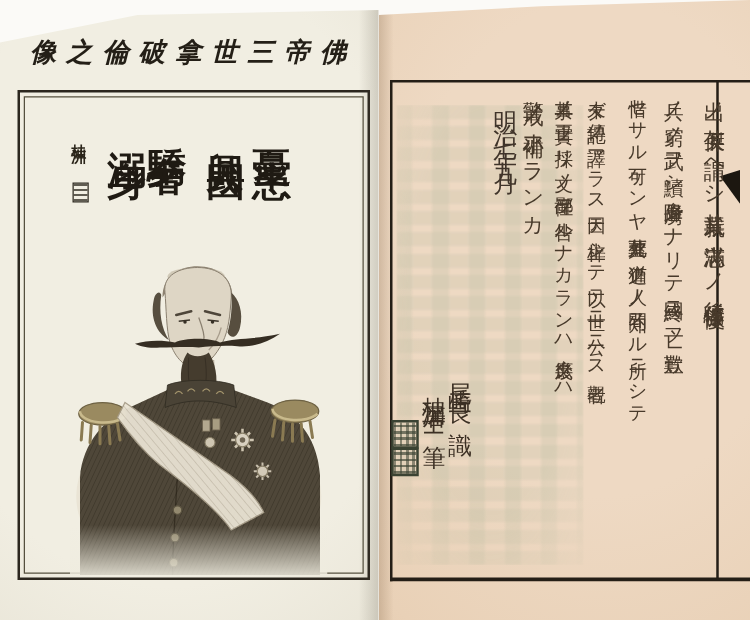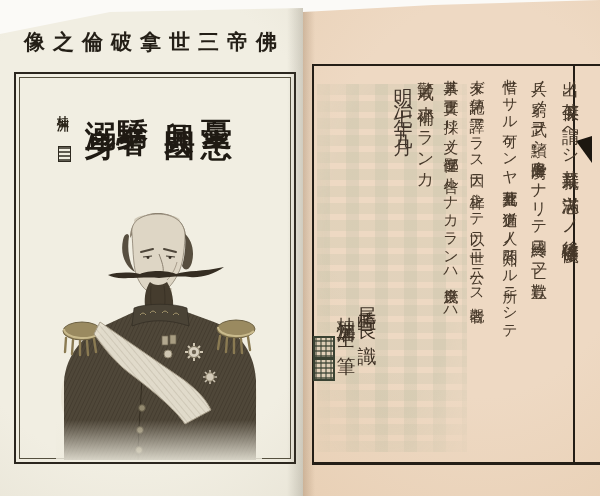--- a/index.html
+++ b/index.html
@@ -7,21 +7,21 @@
        font-family:"DejaVu Serif","Liberation Serif",serif;}
   .scan{position:relative;width:600px;height:496px;background:#fbfaf7;}
 
   
   .left-page{position:absolute;left:0;top:0;width:303px;height:496px;
     background:radial-gradient(120% 90% at 45% 45%, #f1eee2 55%, #e8e4d6 82%, #dcd7c7 100%);
     clip-path:polygon(0 34px,110px 12px,303px 8px,303px 496px,0 496px);}
   .left-page .gutter-shadow{position:absolute;right:0;top:0;width:16px;height:100%;
     background:linear-gradient(90deg, rgba(90,84,70,0) 0%, rgba(90,84,70,.22) 100%);}
   .lheader{position:absolute;left:24px;top:28px;width:272px;
-    font-size:21px;font-weight:bold;letter-spacing:8px;color:#241f17;white-space:nowrap;}
+    font-size:21px;font-weight:bold;letter-spacing:8px;color:#241f17;white-space:nowrap;font-style:italic;}
   .lframe{position:absolute;left:14px;top:72px;width:278px;height:388px;
     border:2.5px solid #2b261e;}
   .lframe-inner{position:absolute;left:3px;top:3px;right:3px;bottom:3px;
     border:1px solid #55503f;}
   .vtext{writing-mode:vertical-rl;text-orientation:upright;position:absolute;
     white-space:nowrap;line-height:1;}
   .callig{font-size:31px;font-weight:bold;letter-spacing:9px;color:#1f1a13;}
   .callig-sig{font-size:12px;font-weight:bold;letter-spacing:3px;color:#2a2419;}
   .seal-small{position:absolute;width:11px;height:14px;border:1.5px solid #2e2a20;
     background:repeating-linear-gradient(0deg, rgba(46,42,32,.75) 0 2px, transparent 2px 4px);}

